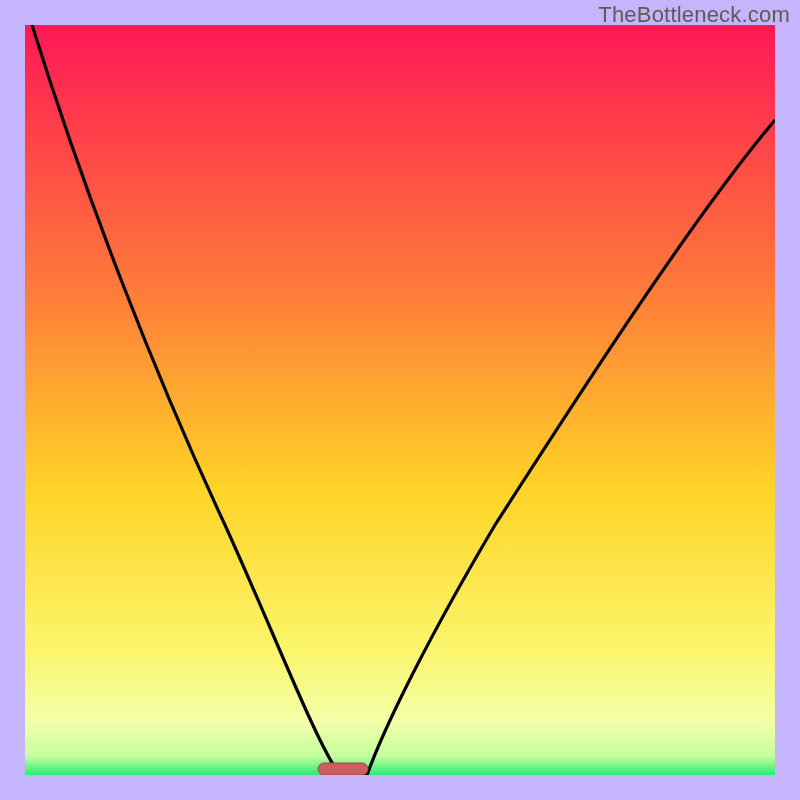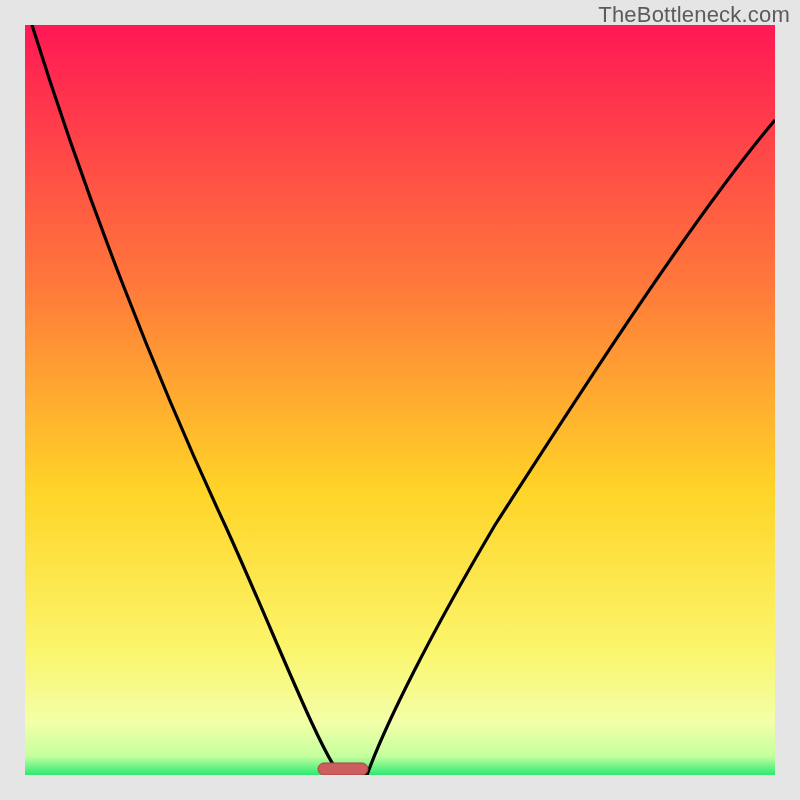--- a/index.html
+++ b/index.html
@@ -10,21 +10,21 @@
     overflow: hidden;
     background: #000;
     font-family: Arial, Helvetica, sans-serif;
   }
   .frame {
     position: absolute;
     left: 0;
     top: 0;
     width: 800px;
     height: 800px;
-    background: #e5e5e5;
+    background: #c4b5fd;
   }
   .plot {
     position: absolute;
     left: 25px;
     top: 25px;
     width: 750px;
     height: 750px;
   }
   .watermark {
     position: absolute;

